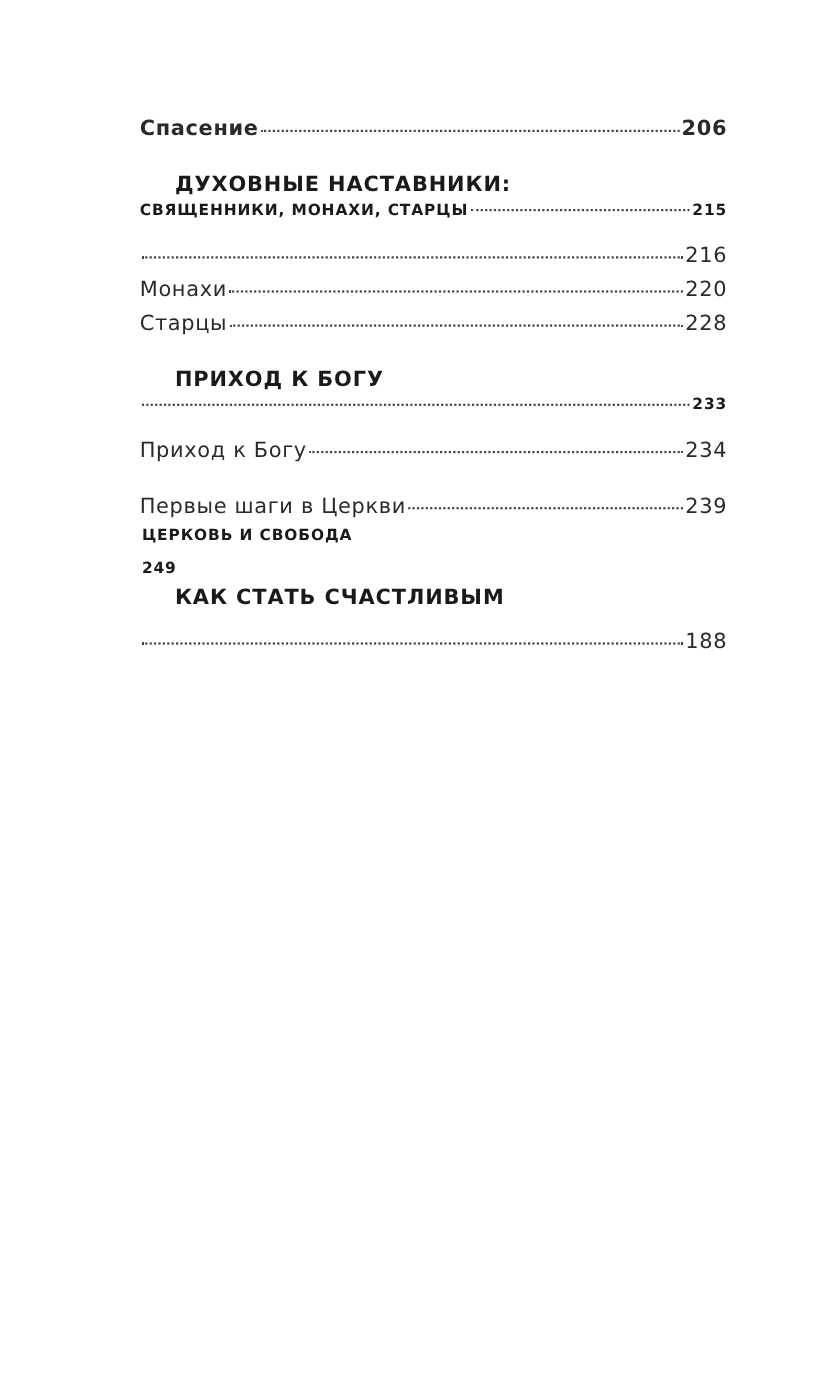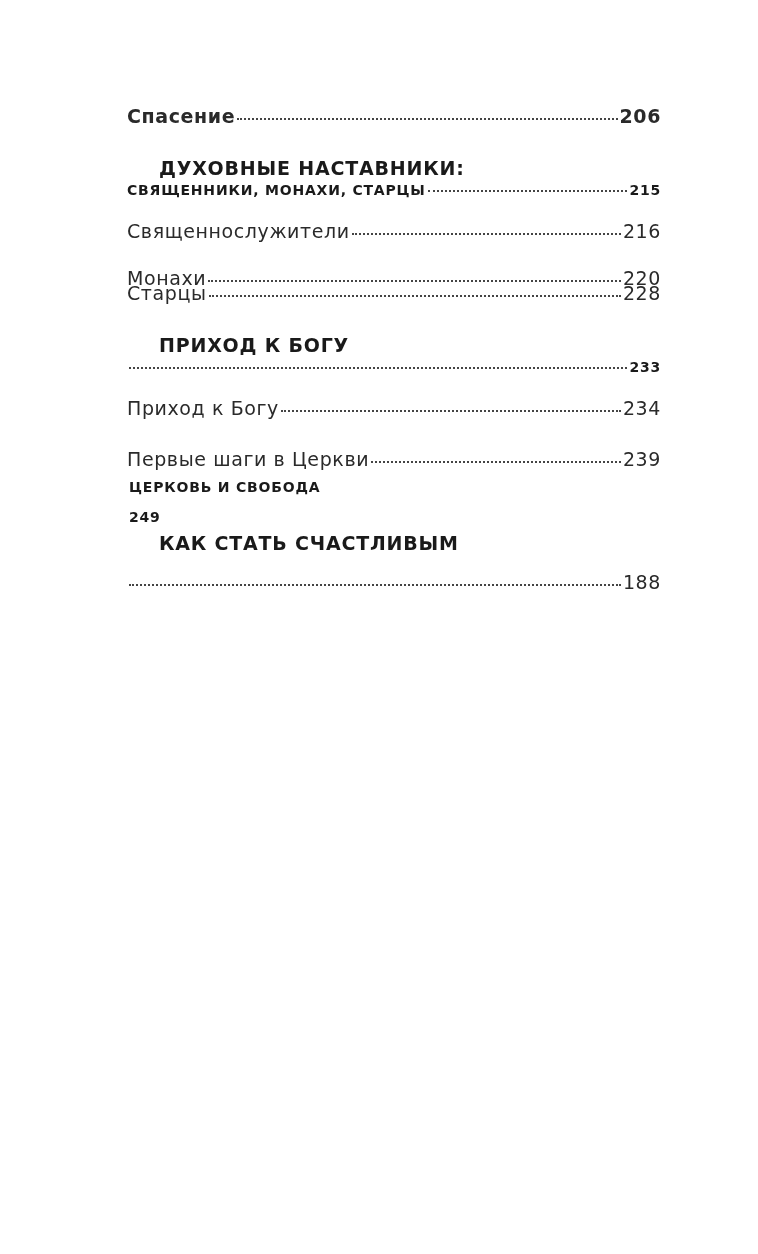--- a/index.html
+++ b/index.html
@@ -84,26 +84,25 @@
   </div>
 
   <div class="chapter-line" style="top:157px;">Духовные наставники:</div>
   <div class="row chapter" style="top:181px;">
     <span>священники, монахи, старцы</span>
     <span class="leader"></span>
     <span class="page">215</span>
   </div>
 
   <div class="row entry" style="top:219px;">
-    <span>Священнослужители</span>
     <span class="leader"></span>
     <span class="page">216</span>
   </div>
 
-  <div class="row entry" style="top:266px;">
+  <div class="row entry" style="top:250px;">
     <span>Монахи</span>
     <span class="leader"></span>
     <span class="page">220</span>
   </div>
 
   <div class="row entry" style="top:281px;">
     <span>Старцы</span>
     <span class="leader"></span>
     <span class="page">228</span>
   </div>

